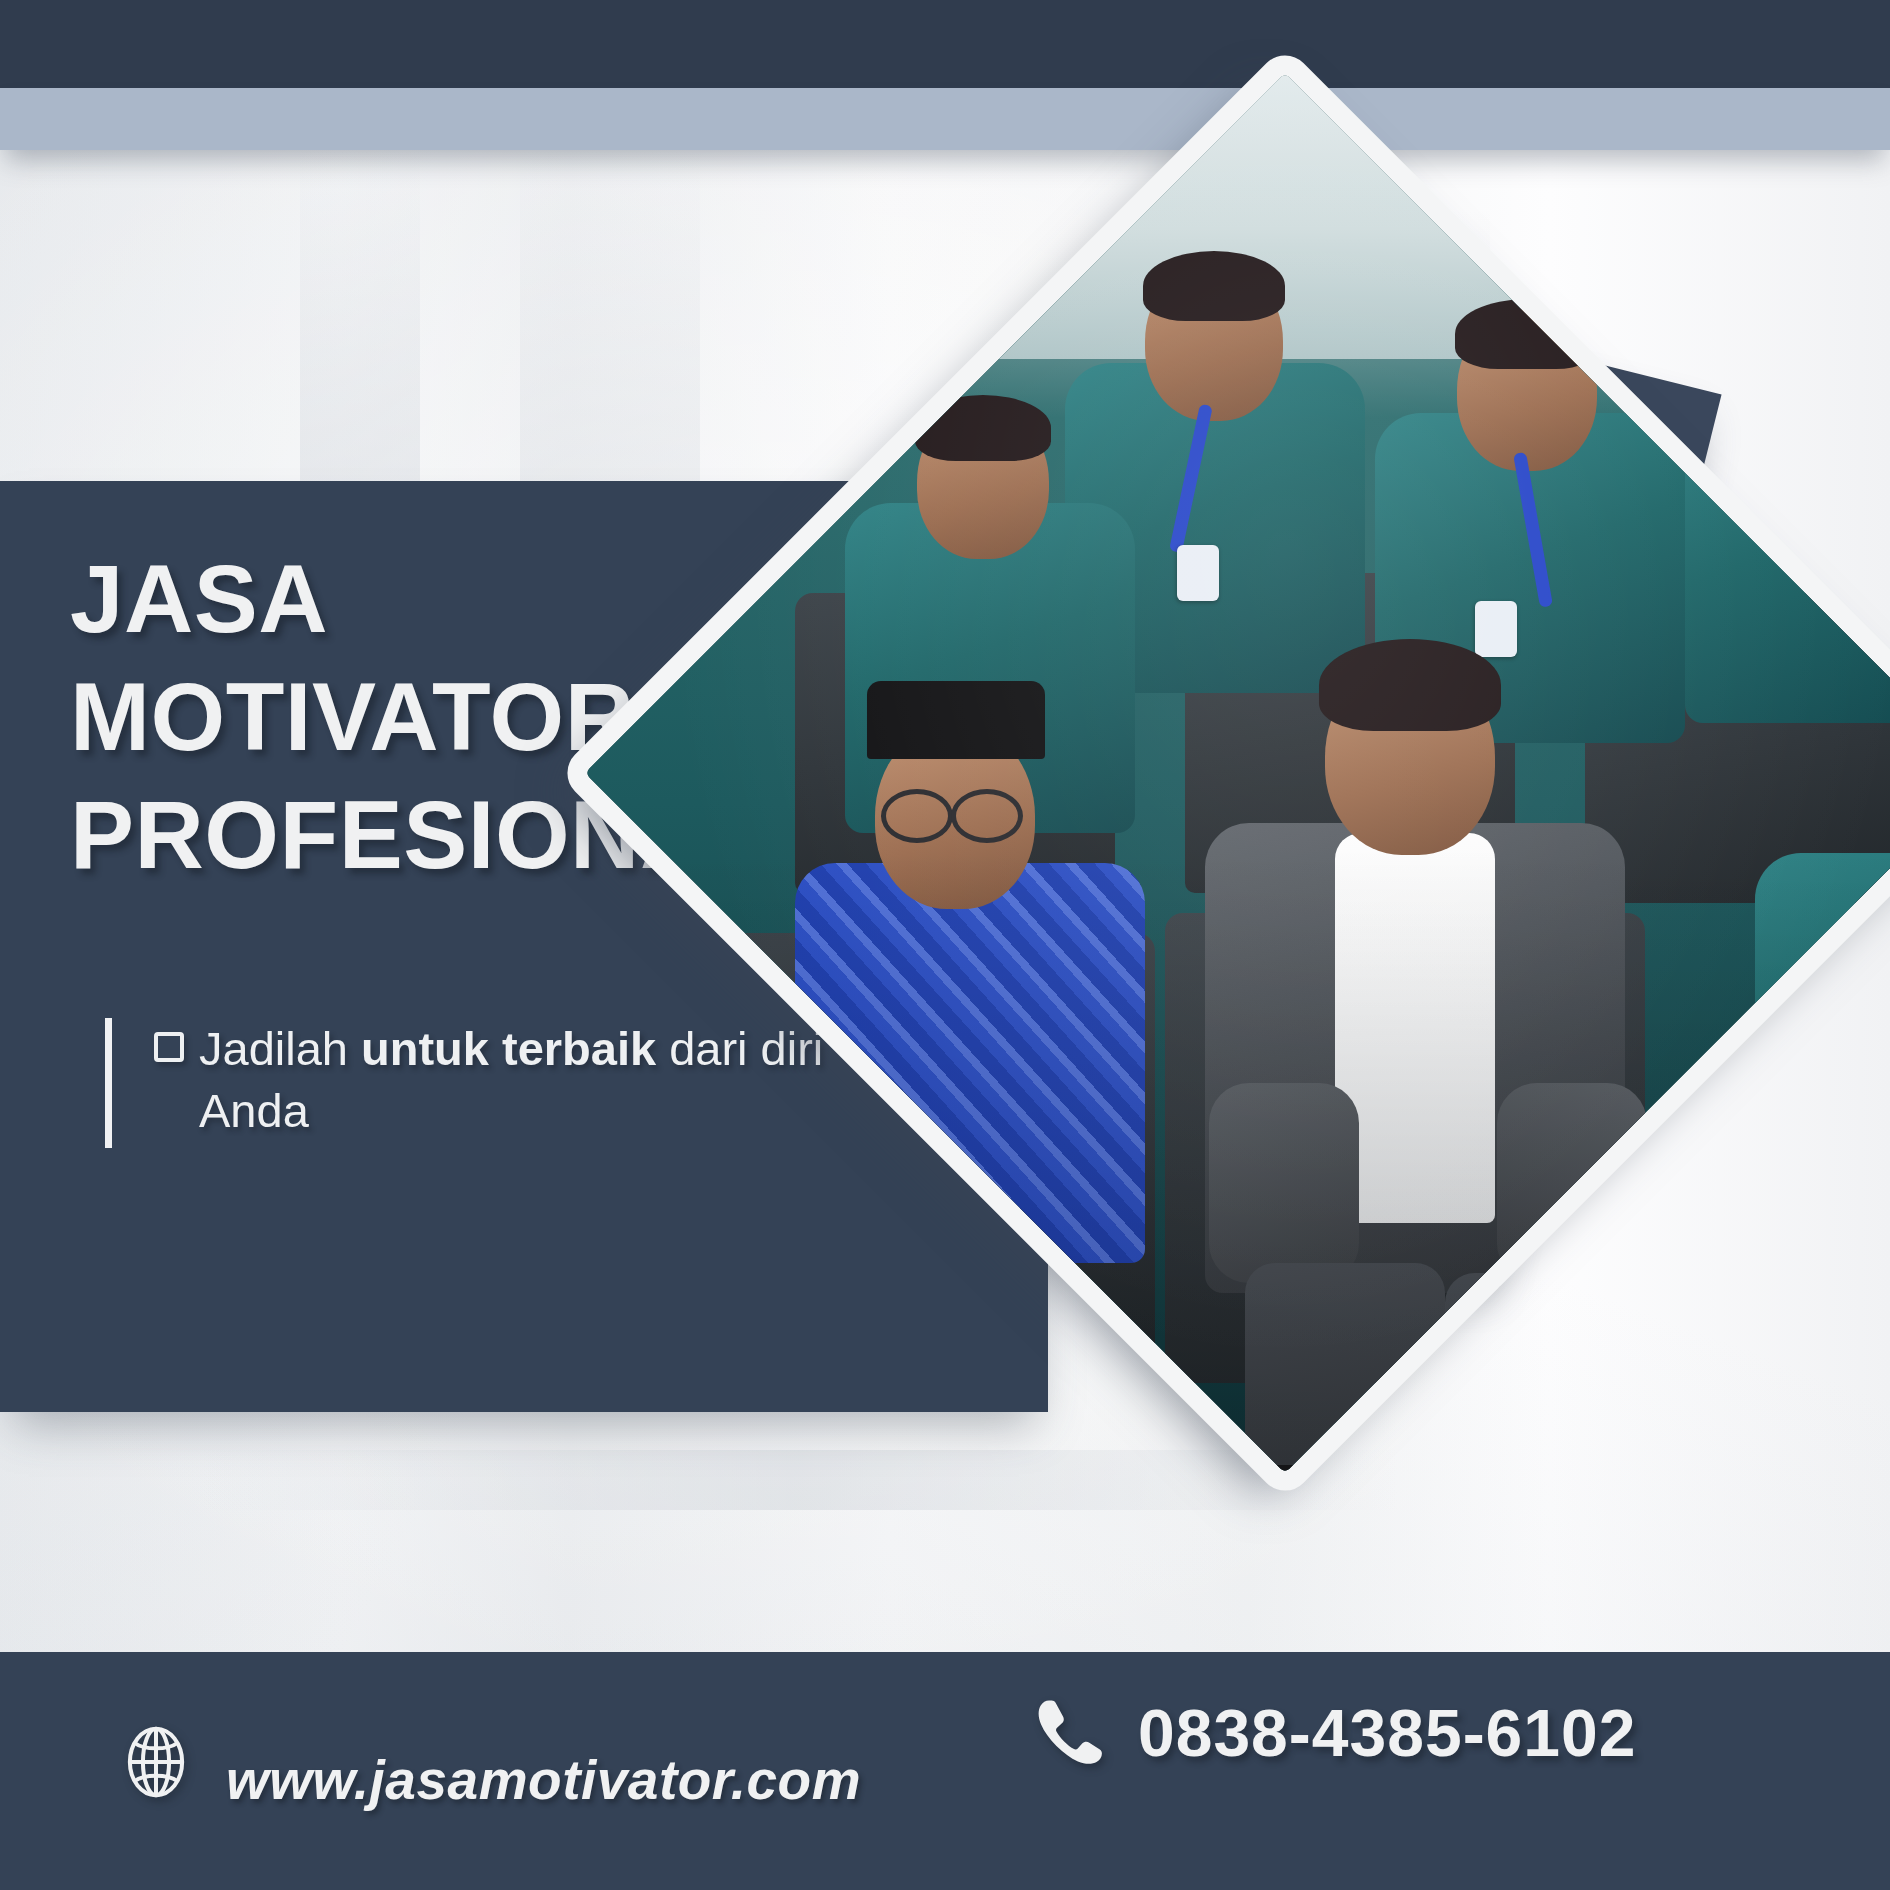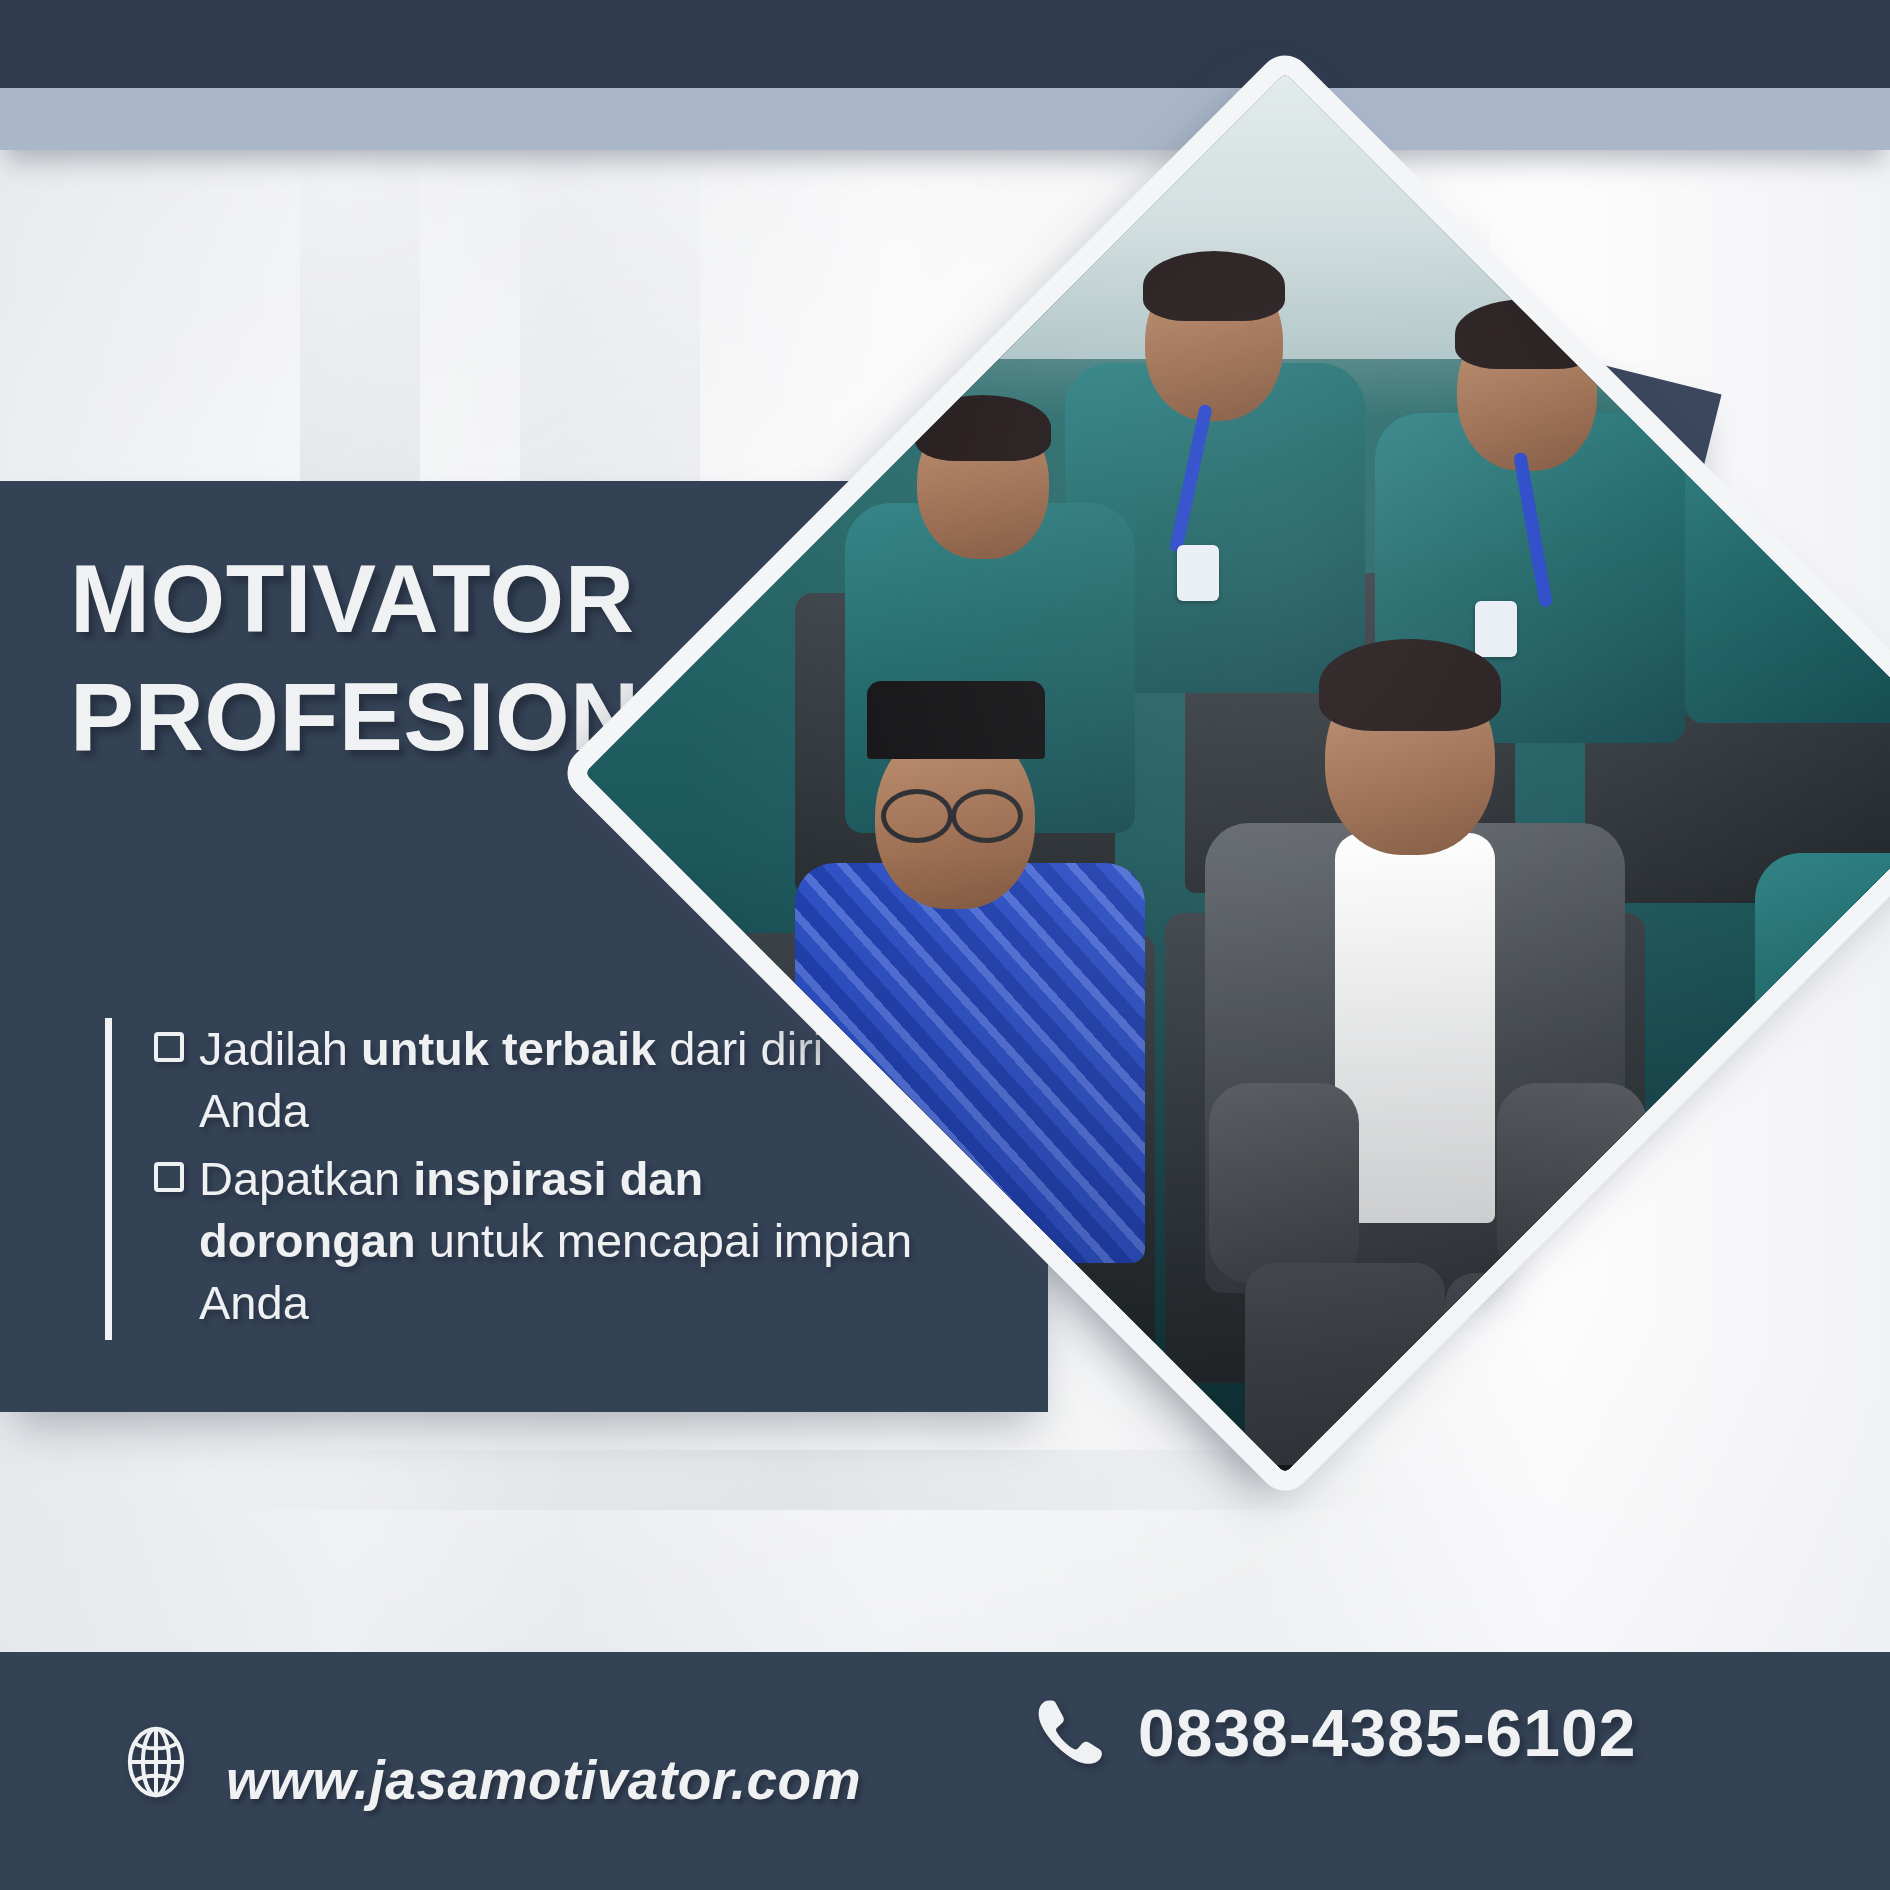--- a/index.html
+++ b/index.html
@@ -128,32 +128,29 @@
 
   <div class="topbar-dark"></div>
   <div class="topbar-light"></div>
 
   <div class="deco deco-light"></div>
   <div class="deco deco-dark"></div>
 
   <div class="panel"></div>
 
   <div class="headline">
+    <span class="hl-line">JASA</span>
     <span class="hl-line">MOTIVATOR</span>
     <span class="hl-line">PROFESIONAL</span>
   </div>
 
   <div class="bullets">
     <div class="bullet">
       <span class="box"></span>
       <span class="btxt"><span>Jadilah </span><b>untuk terbaik</b><span> dari diri Anda</span></span>
-    </div>
-    <div class="bullet">
-      <span class="box"></span>
-      <span class="btxt"><span>Dapatkan </span><b>inspirasi dan dorongan</b><span> untuk mencapai impian Anda</span></span>
     </div>
   </div>
 
   <div class="diamond-wrap">
     <div class="diamond-inner">
       <div class="photo">
         <div class="ph-base"></div>
         <div class="ph-wall"></div>
 
         <div class="chair" style="left:250px;top:560px;width:320px;height:300px;"></div>

